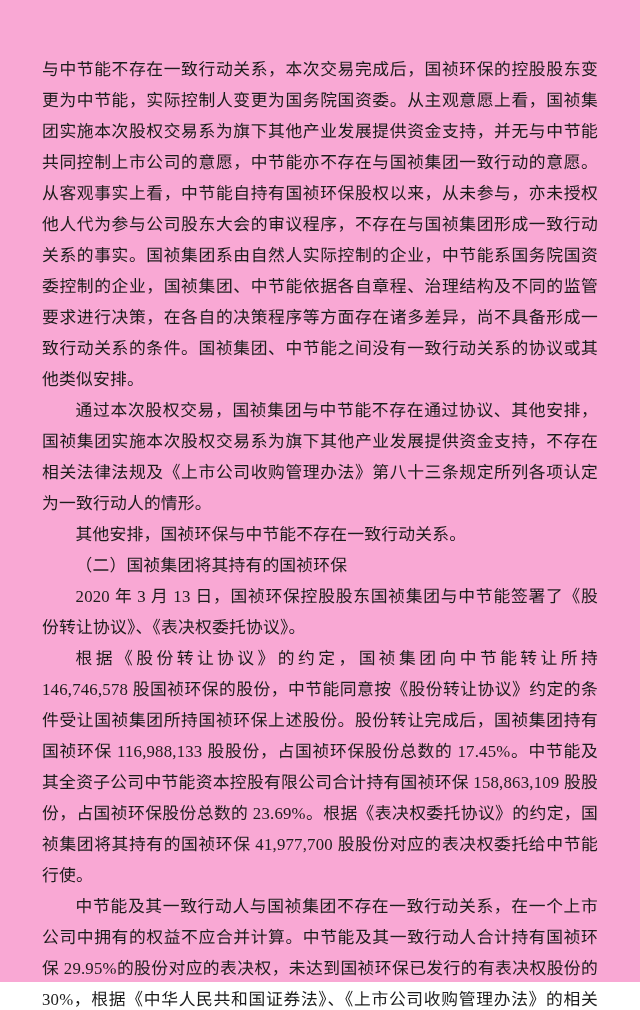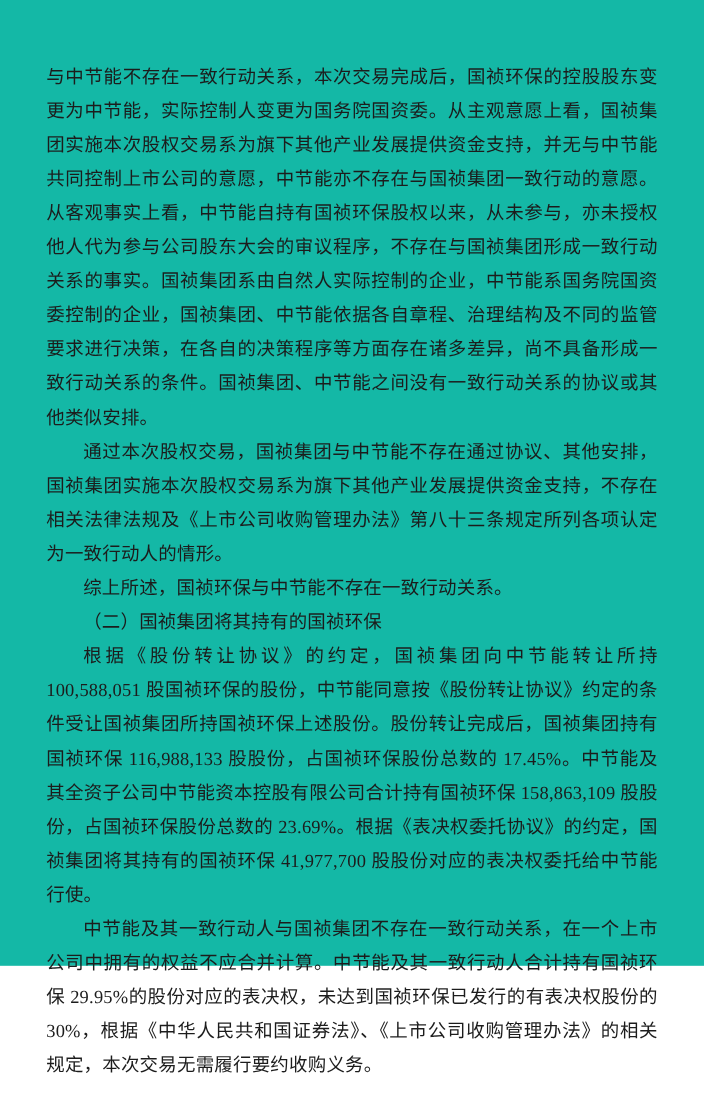--- a/index.html
+++ b/index.html
@@ -8,22 +8,22 @@
     background: #ffffff;
   }
   body {
     width: 640px;
     height: 1010px;
     overflow: hidden;
   }
   .page {
     box-sizing: border-box;
     width: 640px;
-    height: 878px;
-    background: #14b8a6;
+    height: 982px;
+    background: #f9a8d4;
     padding: 54px 42px 0 42px;
     font-family: "Liberation Serif", "DejaVu Serif", serif;
     font-size: 16.8px;
     line-height: 31px;
     color: #1c1c1c;
   }
   .page p {
     margin: 0;
     text-align: justify;
     text-align-last: left;
@@ -32,17 +32,18 @@
   .page p.indent {
     text-indent: 2em;
   }
 </style>
 </head>
 <body>
 
 <div class="page">
   <p>与中节能不存在一致行动关系，本次交易完成后，国祯环保的控股股东变更为中节能，实际控制人变更为国务院国资委。从主观意愿上看，国祯集团实施本次股权交易系为旗下其他产业发展提供资金支持，并无与中节能共同控制上市公司的意愿，中节能亦不存在与国祯集团一致行动的意愿。从客观事实上看，中节能自持有国祯环保股权以来，从未参与，亦未授权他人代为参与公司股东大会的审议程序，不存在与国祯集团形成一致行动关系的事实。国祯集团系由自然人实际控制的企业，中节能系国务院国资委控制的企业，国祯集团、中节能依据各自章程、治理结构及不同的监管要求进行决策，在各自的决策程序等方面存在诸多差异，尚不具备形成一致行动关系的条件。国祯集团、中节能之间没有一致行动关系的协议或其他类似安排。</p>
   <p class="indent">通过本次股权交易，国祯集团与中节能不存在通过协议、其他安排，国祯集团实施本次股权交易系为旗下其他产业发展提供资金支持，不存在相关法律法规及《上市公司收购管理办法》第八十三条规定所列各项认定为一致行动人的情形。</p>
-  <p class="indent">综上所述，国祯环保与中节能不存在一致行动关系。</p>
+  <p class="indent">其他安排，国祯环保与中节能不存在一致行动关系。</p>
   <p class="indent">（二）国祯集团将其持有的国祯环保</p>
-  <p class="indent">根据《股份转让协议》的约定，国祯集团向中节能转让所持 100,588,051 股国祯环保的股份，中节能同意按《股份转让协议》约定的条件受让国祯集团所持国祯环保上述股份。股份转让完成后，国祯集团持有国祯环保 116,988,133 股股份，占国祯环保股份总数的 17.45%。中节能及其全资子公司中节能资本控股有限公司合计持有国祯环保 158,863,109 股股份，占国祯环保股份总数的 23.69%。根据《表决权委托协议》的约定，国祯集团将其持有的国祯环保 41,977,700 股股份对应的表决权委托给中节能行使。</p>
+  <p class="indent">2020 年 3 月 13 日，国祯环保控股股东国祯集团与中节能签署了《股份转让协议》、《表决权委托协议》。</p>
+  <p class="indent">根据《股份转让协议》的约定，国祯集团向中节能转让所持 146,746,578 股国祯环保的股份，中节能同意按《股份转让协议》约定的条件受让国祯集团所持国祯环保上述股份。股份转让完成后，国祯集团持有国祯环保 116,988,133 股股份，占国祯环保股份总数的 17.45%。中节能及其全资子公司中节能资本控股有限公司合计持有国祯环保 158,863,109 股股份，占国祯环保股份总数的 23.69%。根据《表决权委托协议》的约定，国祯集团将其持有的国祯环保 41,977,700 股股份对应的表决权委托给中节能行使。</p>
   <p class="indent">中节能及其一致行动人与国祯集团不存在一致行动关系，在一个上市公司中拥有的权益不应合并计算。中节能及其一致行动人合计持有国祯环保 29.95%的股份对应的表决权，未达到国祯环保已发行的有表决权股份的 30%，根据《中华人民共和国证券法》、《上市公司收购管理办法》的相关规定，本次交易无需履行要约收购义务。</p>
 </div>
 
 </body></html>

